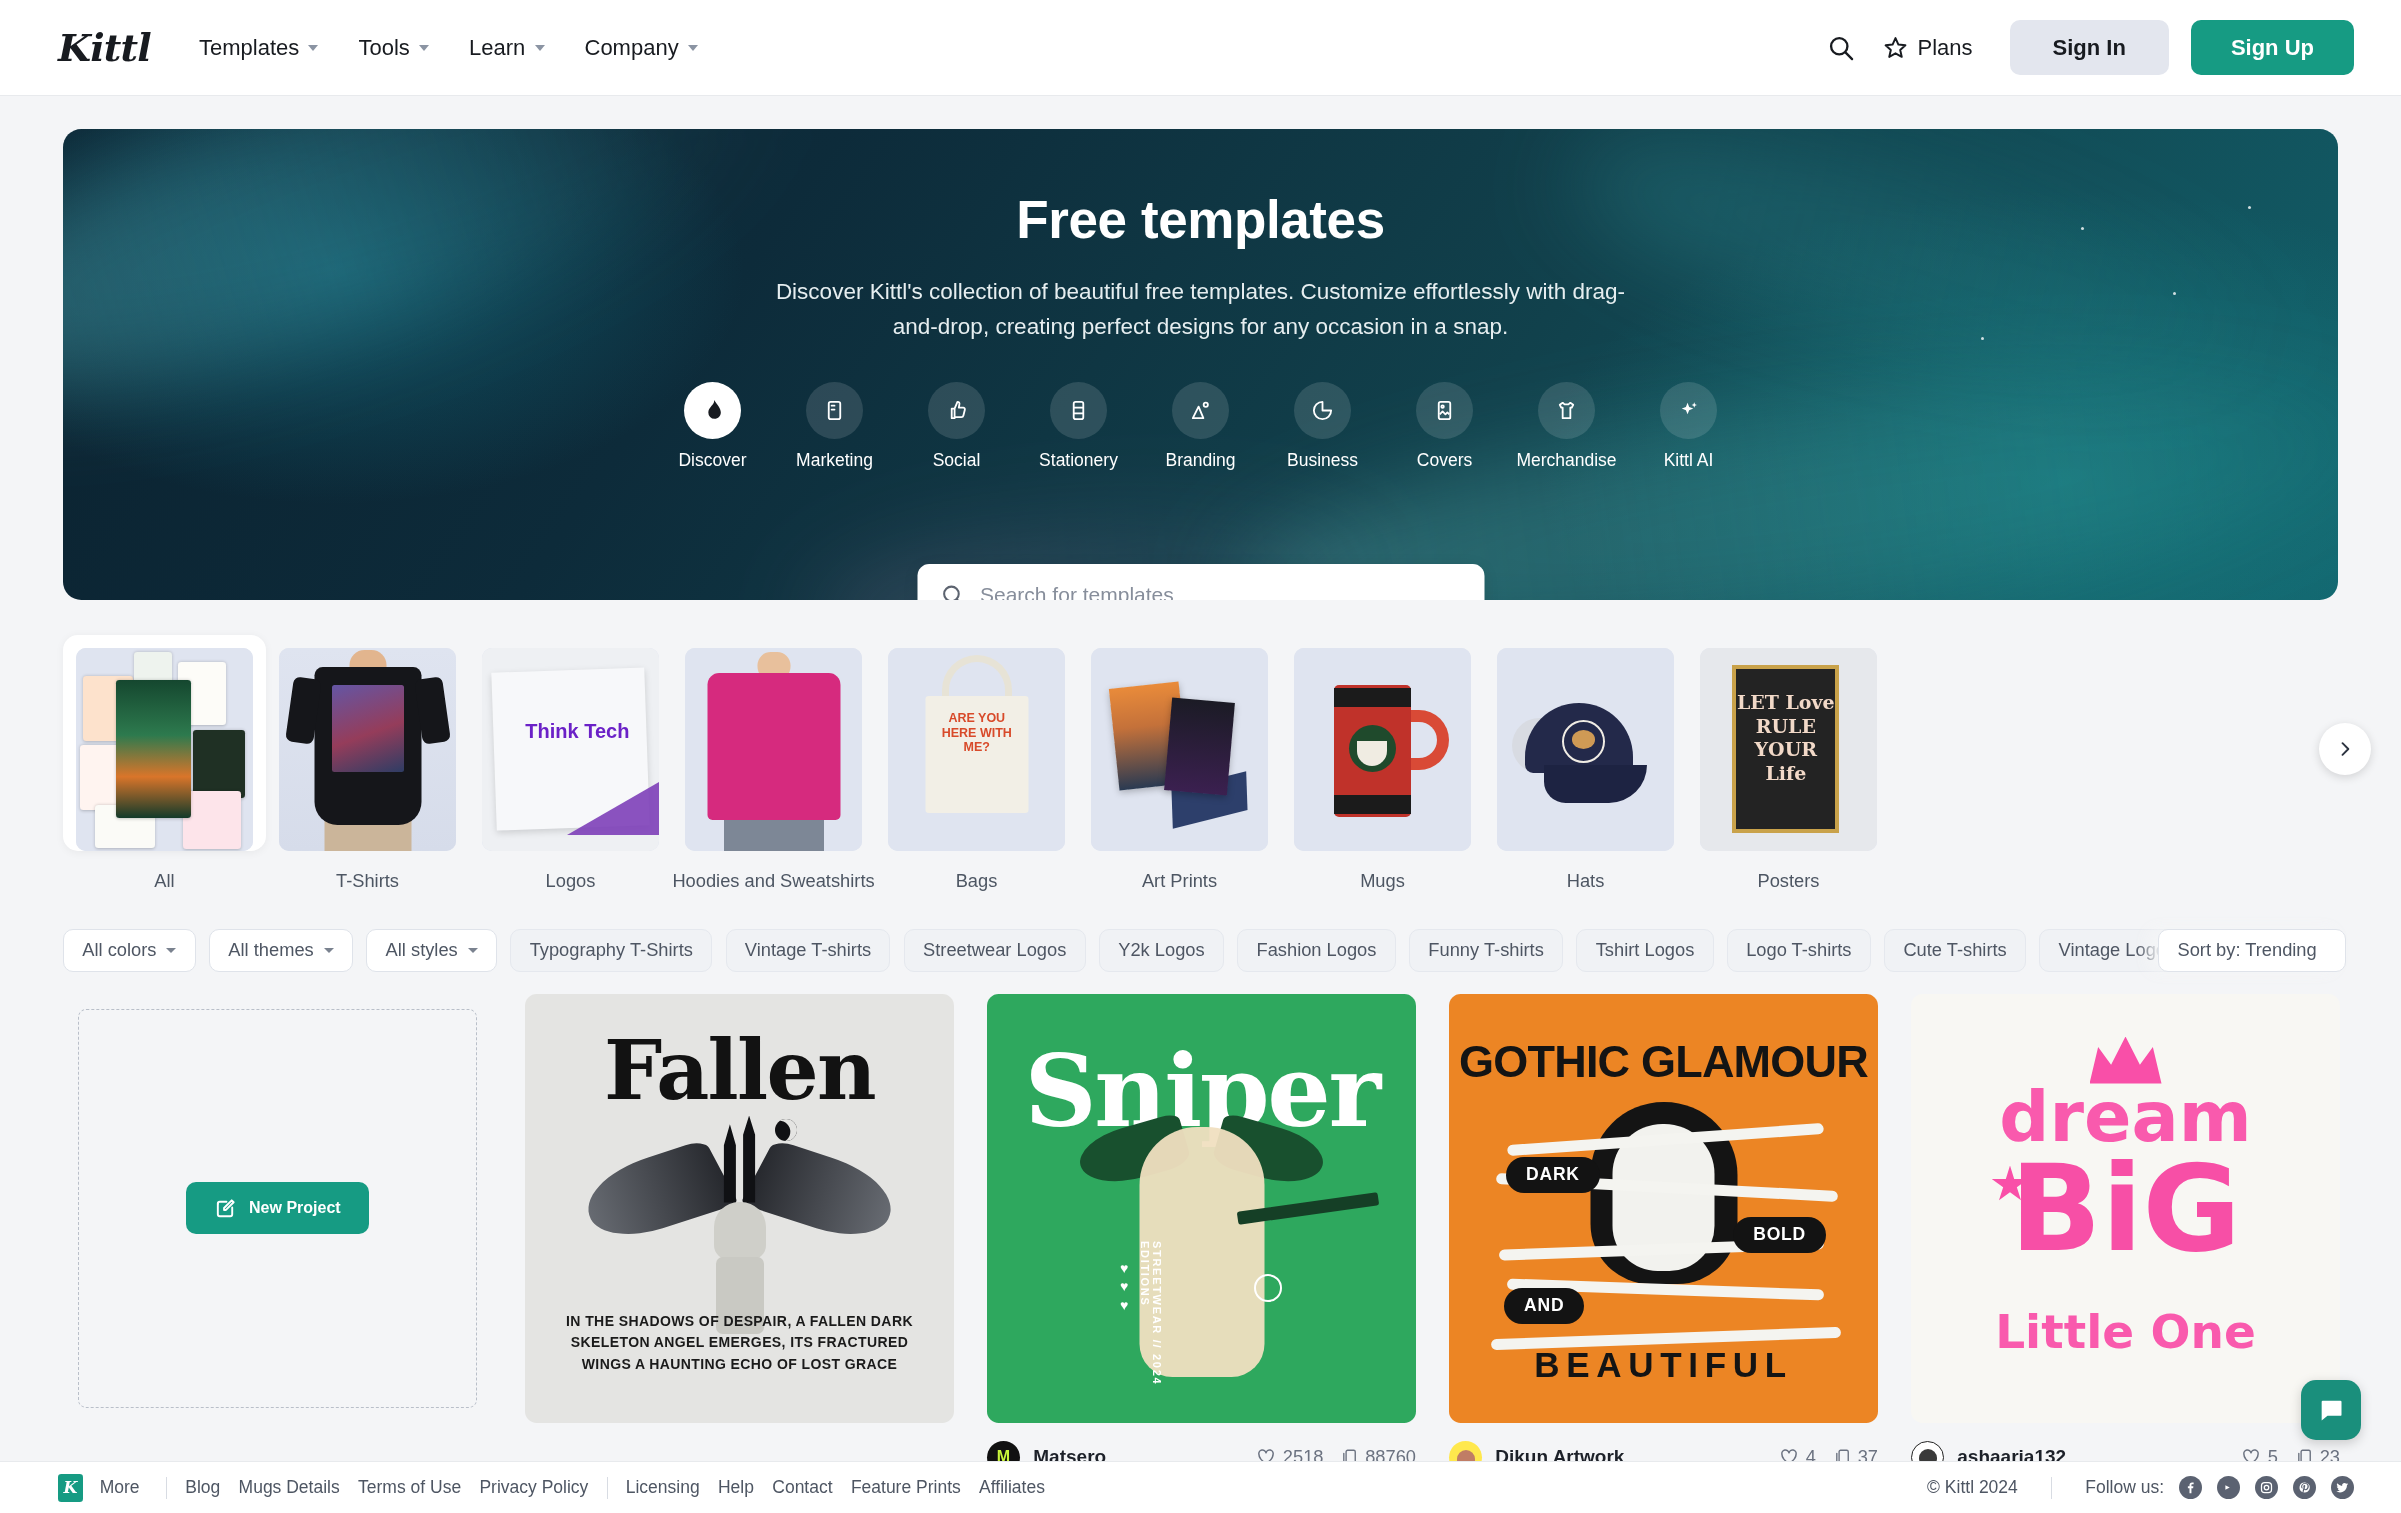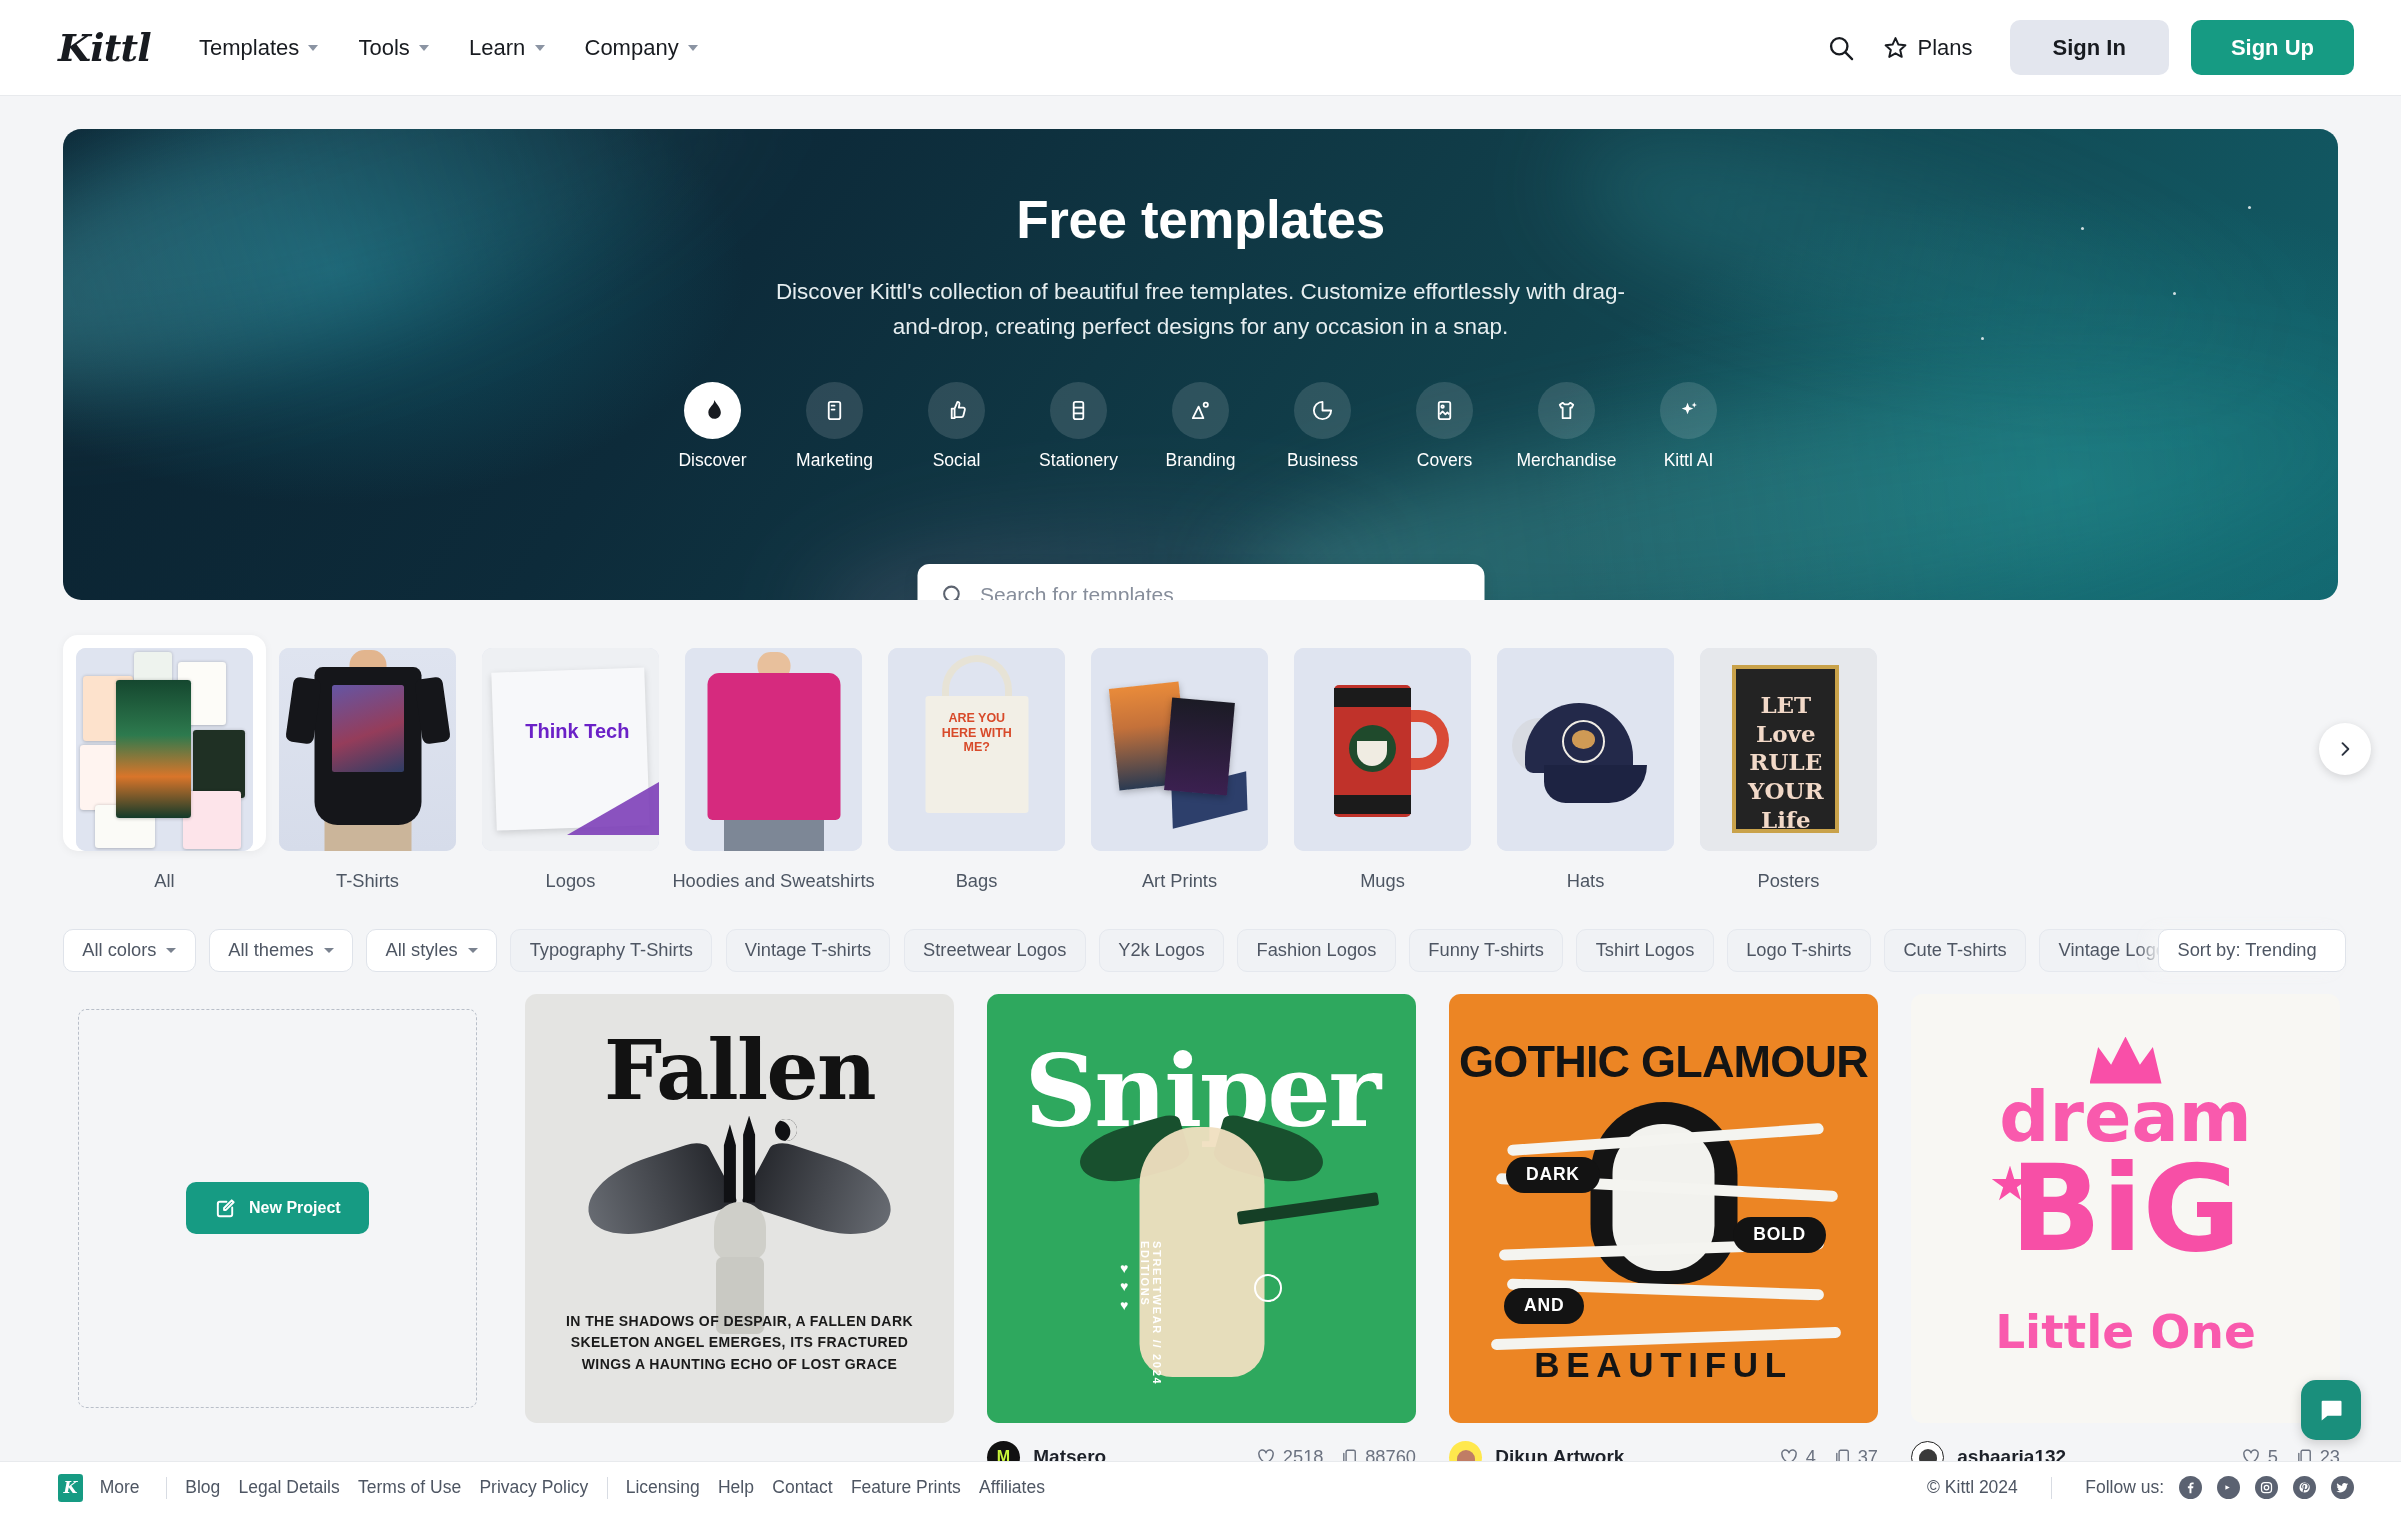--- a/index.html
+++ b/index.html
@@ -193,21 +193,21 @@
   .hat-badge{position:absolute;left:65px;top:72px;width:43px;height:43px;border-radius:50%;background:#23294a;border:2.5px solid #f0ece4;}
   .hat-ball{position:absolute;left:75px;top:82px;width:23px;height:18.3px;border-radius:50%;background:#cf9a55;}
   .mug-tile{width:100%;height:100%;background:#dfe4f0;position:relative;}
   .mug-body{position:absolute;left:40px;top:37px;width:77px;height:132px;background:#c0322a;border-radius:5px;}
   .mug-handle{position:absolute;left:110px;top:62px;width:45px;height:60px;border:12.5px solid #d94a36;border-left:none;border-radius:0 33px 33px 0;}
   .mug-strip{position:absolute;left:40px;width:77px;height:18.3px;background:#1b1b1b;}
   .mug-face{position:absolute;left:55px;top:77px;width:47px;height:47px;border-radius:50%;background:#1f4a2c;}
   .mug-beard{position:absolute;left:63px;top:93px;width:30px;height:25px;border-radius:0 0 16.7px 16.7px;background:#f0ece2;}
   .poster-tile{width:100%;height:100%;background:#e6e8ec;position:relative;}
   .poster-frame{position:absolute;left:32px;top:16.7px;width:107px;height:168px;background:#232323;border:4.2px solid #c9a24a;}
-  .poster-txt{position:absolute;left:0;top:22px;width:100%;text-align:center;color:#f2d9c8;font-size:23px;font-weight:700;line-height:1.25;font-family:"DejaVu Serif",serif;}
+  .poster-txt{position:absolute;left:0;top:22px;width:100%;text-align:center;color:#f2d9c8;font-size:19px;font-weight:700;line-height:1.25;font-family:"DejaVu Serif",serif;}
 
   
   .filters {
     display: flex; align-items: center; gap: 13.3px;
     padding: 22px 0 0 63px; position: relative;
   }
   .chip {
     background: #fff; border: 0.8px solid #dfe3ea; border-radius: 10px;
     height: 43px; display: flex; align-items: center; gap: 10px;
     padding: 0 18.3px; font-size: 18.3px; color: #4e5663;
@@ -821,21 +821,21 @@
 
 <div class="footer">
   <div class="fk">K</div>
   <div class="fmore">
     <span>More</span>
     <span class="caret"></span>
   </div>
   <div class="fdiv"></div>
   <div class="flinks">
     <a>Blog</a>
-    <a>Legal Details</a>
+    <a>Mugs Details</a>
     <a>Terms of Use</a>
     <a>Privacy Policy</a>
   </div>
   <div class="fdiv"></div>
   <div class="flinks">
     <a>Licensing</a>
     <a>Help</a>
     <a>Contact</a>
     <a>Feature Prints</a>
     <a>Affiliates</a>

